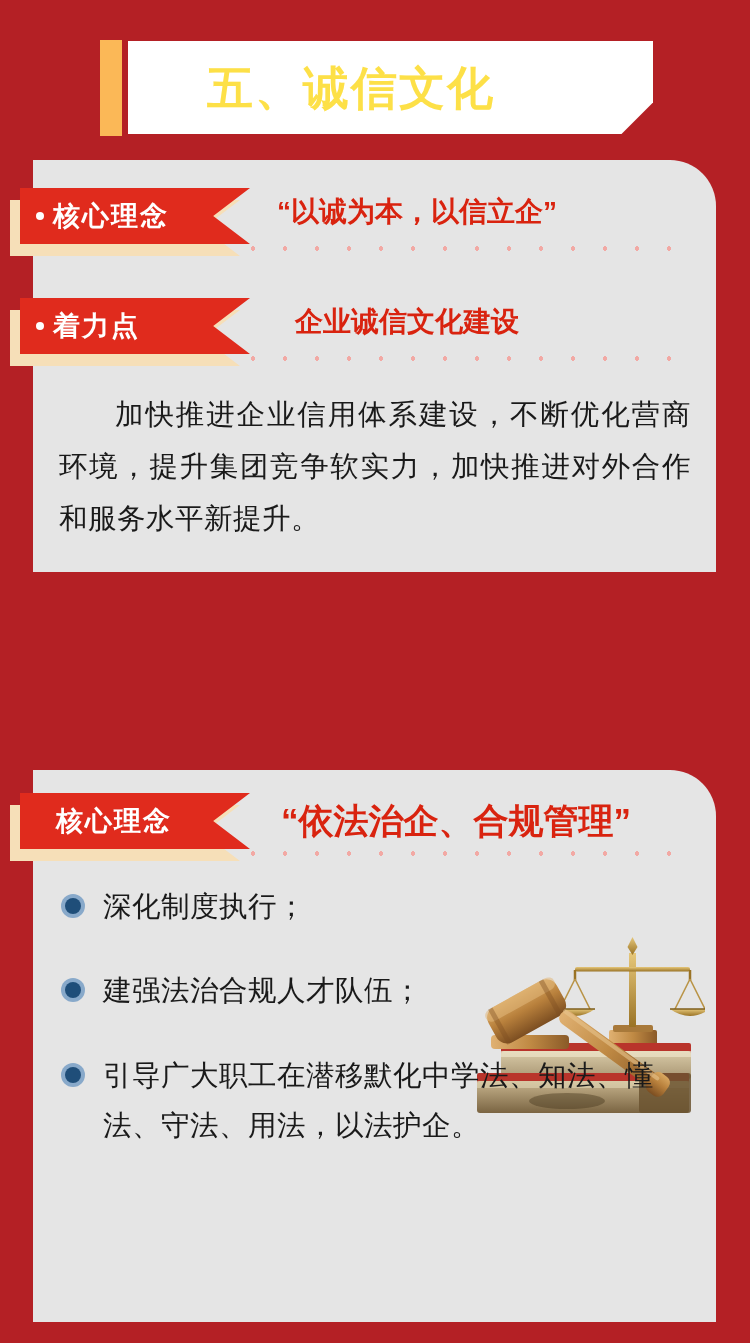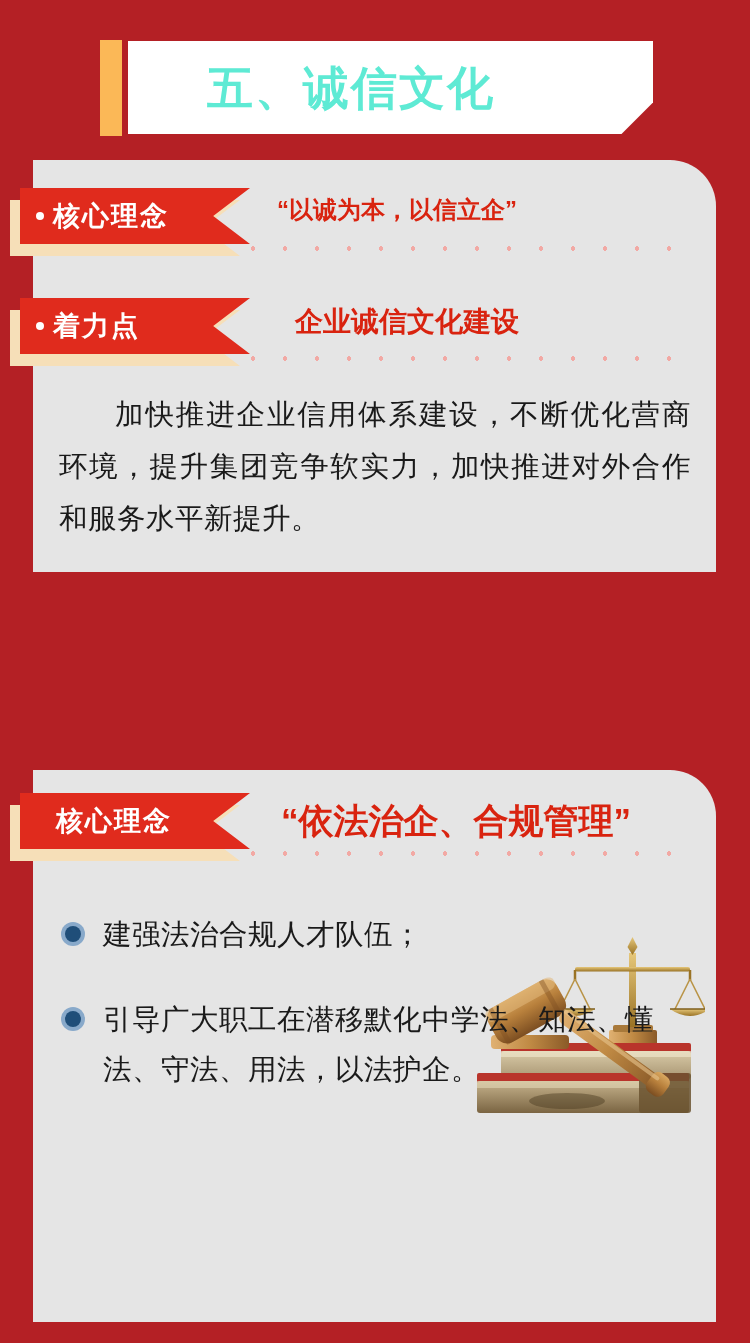--- a/index.html
+++ b/index.html
@@ -19,21 +19,21 @@
   }
   .sec-header .plate{
     position:absolute;left:28px;top:1px;width:525px;height:93px;
     background:#FFFFFF;
     -webkit-clip-path:polygon(0 0,100% 0,100% 66%,94% 100%,0 100%);
     clip-path:polygon(0 0,100% 0,100% 66%,94% 100%,0 100%);
   }
   .sec-header .title{
     position:absolute;left:28px;top:1px;width:452px;height:93px;
     display:flex;align-items:center;justify-content:center;
-    color:#5eead4;font-size:46px;font-weight:bold;
+    color:#fde047;font-size:46px;font-weight:bold;
     letter-spacing:2px;line-height:1;
     padding-right:6px;box-sizing:border-box;
   }
 
   
   .card{
     position:absolute;background:#e5e5e5;
     border-top-right-radius:46px;
   }
 
@@ -114,21 +114,21 @@
 
   <div class="card" style="left:33px;top:160px;width:683px;height:412px;">
 
     <div class="ribbon-wrap" style="left:-13px;top:28px;width:230px;height:70px;">
       <div class="ribbon-shadow" style="width:230px;"></div>
       <div class="ribbon" style="width:230px;">
         <span class="dot"></span>
         <span>核心理念</span>
       </div>
     </div>
-    <div class="ribbon-value" style="left:244px;top:38px;font-size:24px;">“以诚为本，以信立企”</div>
+    <div class="ribbon-value" style="left:244px;top:38px;font-size:28px;">“以诚为本，以信立企”</div>
     <div class="dotline" style="left:204px;top:86px;width:460px;"></div>
 
     <div class="ribbon-wrap" style="left:-13px;top:138px;width:230px;height:70px;">
       <div class="ribbon-shadow" style="width:230px;"></div>
       <div class="ribbon" style="width:230px;">
         <span class="dot"></span>
         <span>着力点</span>
       </div>
     </div>
     <div class="ribbon-value" style="left:262px;top:148px;font-size:28px;">企业诚信文化建设</div>
@@ -219,20 +219,24 @@
             <rect x="206" y="92" width="20" height="23" rx="7" fill="url(#wood)"></rect>
             <rect x="96" y="97" width="118" height="4" rx="2" fill="#E8C48D" opacity="0.6"></rect>
           </g>
         </g>
       </svg>
     </div>
 
     <div class="blist" style="left:26px;top:112px;width:632px;">
 
 
+      <div class="bitem" style="margin-bottom:36px;">
+        <span class="bullet"></span>
+        <span>深化制度执行；</span>
+      </div>
 
       <div class="bitem" style="margin-bottom:36px;margin-top:28px;">
         <span class="bullet"></span>
         <span>建强法治合规人才队伍；</span>
       </div>
 
       <div class="bitem" style="line-height:50px;">
         <span class="bullet" style="top:13px;"></span>
         <span>引导广大职工在潜移默化中学法、知法、懂法、守法、用法，以法护企。</span>
       </div>

